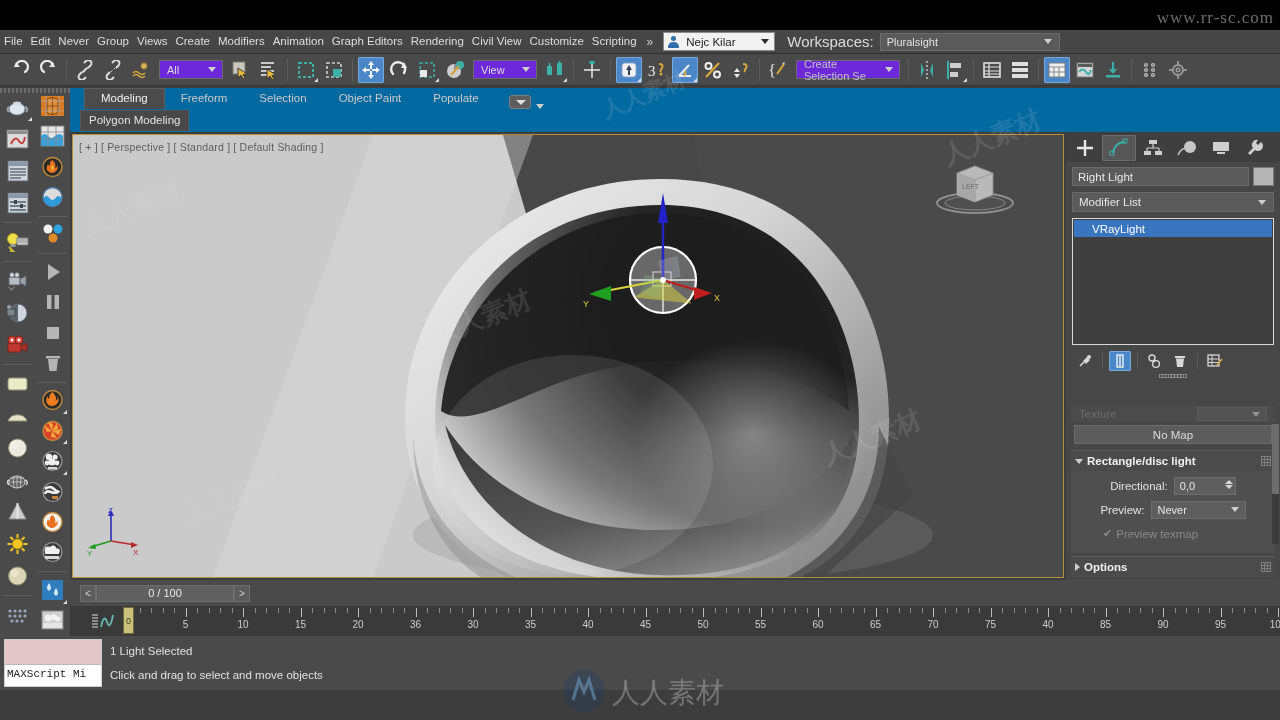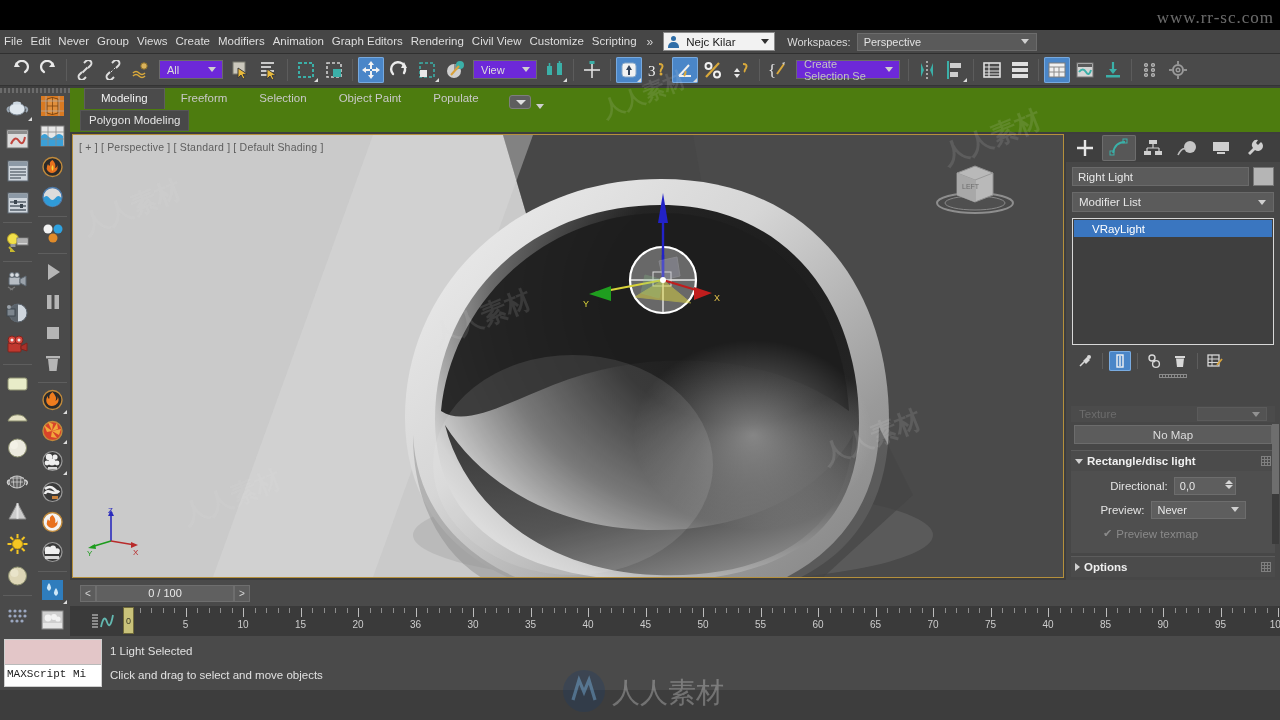--- a/index.html
+++ b/index.html
@@ -27,21 +27,21 @@
     display: flex; align-items: center; background: #f2f2f2; color: #222;
     height: 19px; border: 1px solid #8a8a8a; padding: 0 2px 0 3px; min-width: 112px;
     margin-left: 2px;
   }
   .user-box .uname { font-size: 11.5px; color: #1a1a1a; padding: 0 6px; flex: 1; }
   .user-ico { width: 13px; height: 13px; position: relative; }
   .user-ico .head { position:absolute; left:4px; top:1px; width:5px; height:5px; border-radius:50%; background:#2f6ea8;}
   .user-ico .body { position:absolute; left:1px; top:7px; width:11px; height:6px; border-radius:5px 5px 0 0; background:#2f6ea8;}
   .caret-dn { width: 0; height: 0; border-left: 4px solid transparent; border-right: 4px solid transparent; border-top: 5px solid #303030; margin: 0 3px; }
   .caret-dn.lt { border-top-color: #cfcfcf; }
-  .ws-label { font-size: 11px; color: #dadada; margin-left: 12px; }
+  .ws-label { font-size: 15px; color: #dadada; margin-left: 12px; }
   .ws-field {
     background: #5a5a5a; border: 1px solid #6c6c6c; height: 18px; width: 180px;
     display: flex; align-items: center; justify-content: space-between;
     font-size: 11px; color: #e2e2e2; padding: 0 4px 0 6px; margin-left: 6px;
   }
 
   
   .toolbar {
     position: absolute; left: 0; top: 54px; width: 1280px; height: 32px;
     background: #4a4a4a; display: flex; align-items: center; padding-left: 6px;
@@ -58,21 +58,21 @@
     border-left: 4px solid transparent; border-bottom: 4px solid #dcdcdc; }
   .tb-combo {
     height: 19px; background: #6d28d9; border: 1px solid #6b6b6b;
     display: flex; align-items: center; justify-content: space-between;
     font-size: 11px; color: #dcdcdc; padding: 0 3px 0 7px; margin: 12px 4px; flex: 0 0 auto;
   }
 
   
   .ribbon {
     position: absolute; left: 70px; top: 88px; width: 1210px; height: 44px;
-    background: #4d7c0f;
+    background: #0369a1;
   }
   .ribbon-tabs { display: flex; height: 21px; align-items: flex-end; padding-left: 14px; }
   .rtab {
     font-size: 11.5px; color: #c9c9c9; padding: 3px 16px 4px; line-height: 13px;
   }
   .rtab.sel { background: #4b4b4b; color: #f0f0f0; border-top: 1px solid #5e5e5e;
     border-left: 1px solid #5e5e5e; border-right: 1px solid #5e5e5e; }
   .ribbon-sub { height: 22px; display: flex; align-items: center; padding-left: 10px; }
   .rsub-chip {
     font-size: 11.5px; color: #e3e3e3; background: #484848; padding: 3px 8px;
@@ -254,21 +254,21 @@
     <div class="user-box">
       <span class="user-ico">
           <i class="head"></i>
           <i class="body"></i>
         </span>
       <span class="uname">Nejc Kilar</span>
       <span class="caret-dn"></span>
     </div>
     <div class="ws-label">Workspaces:</div>
     <div class="ws-field">
-      <span>Perspective</span>
+      <span>Pluralsight</span>
       <span class="caret-dn lt"></span>
     </div>
   </div>
 
   <div class="toolbar">
     <div class="tb-btn">
       <svg width="19" height="19" viewBox="0 0 19 19">
           <path d="M5 6 A6 6 0 1 1 14 12" stroke="#e8e8e8" stroke-width="2.2" fill="none" stroke-linecap="round"></path>
           <path d="M5 2 L3 7 L9 7 Z" fill="#e8e8e8"></path>
         </svg>

